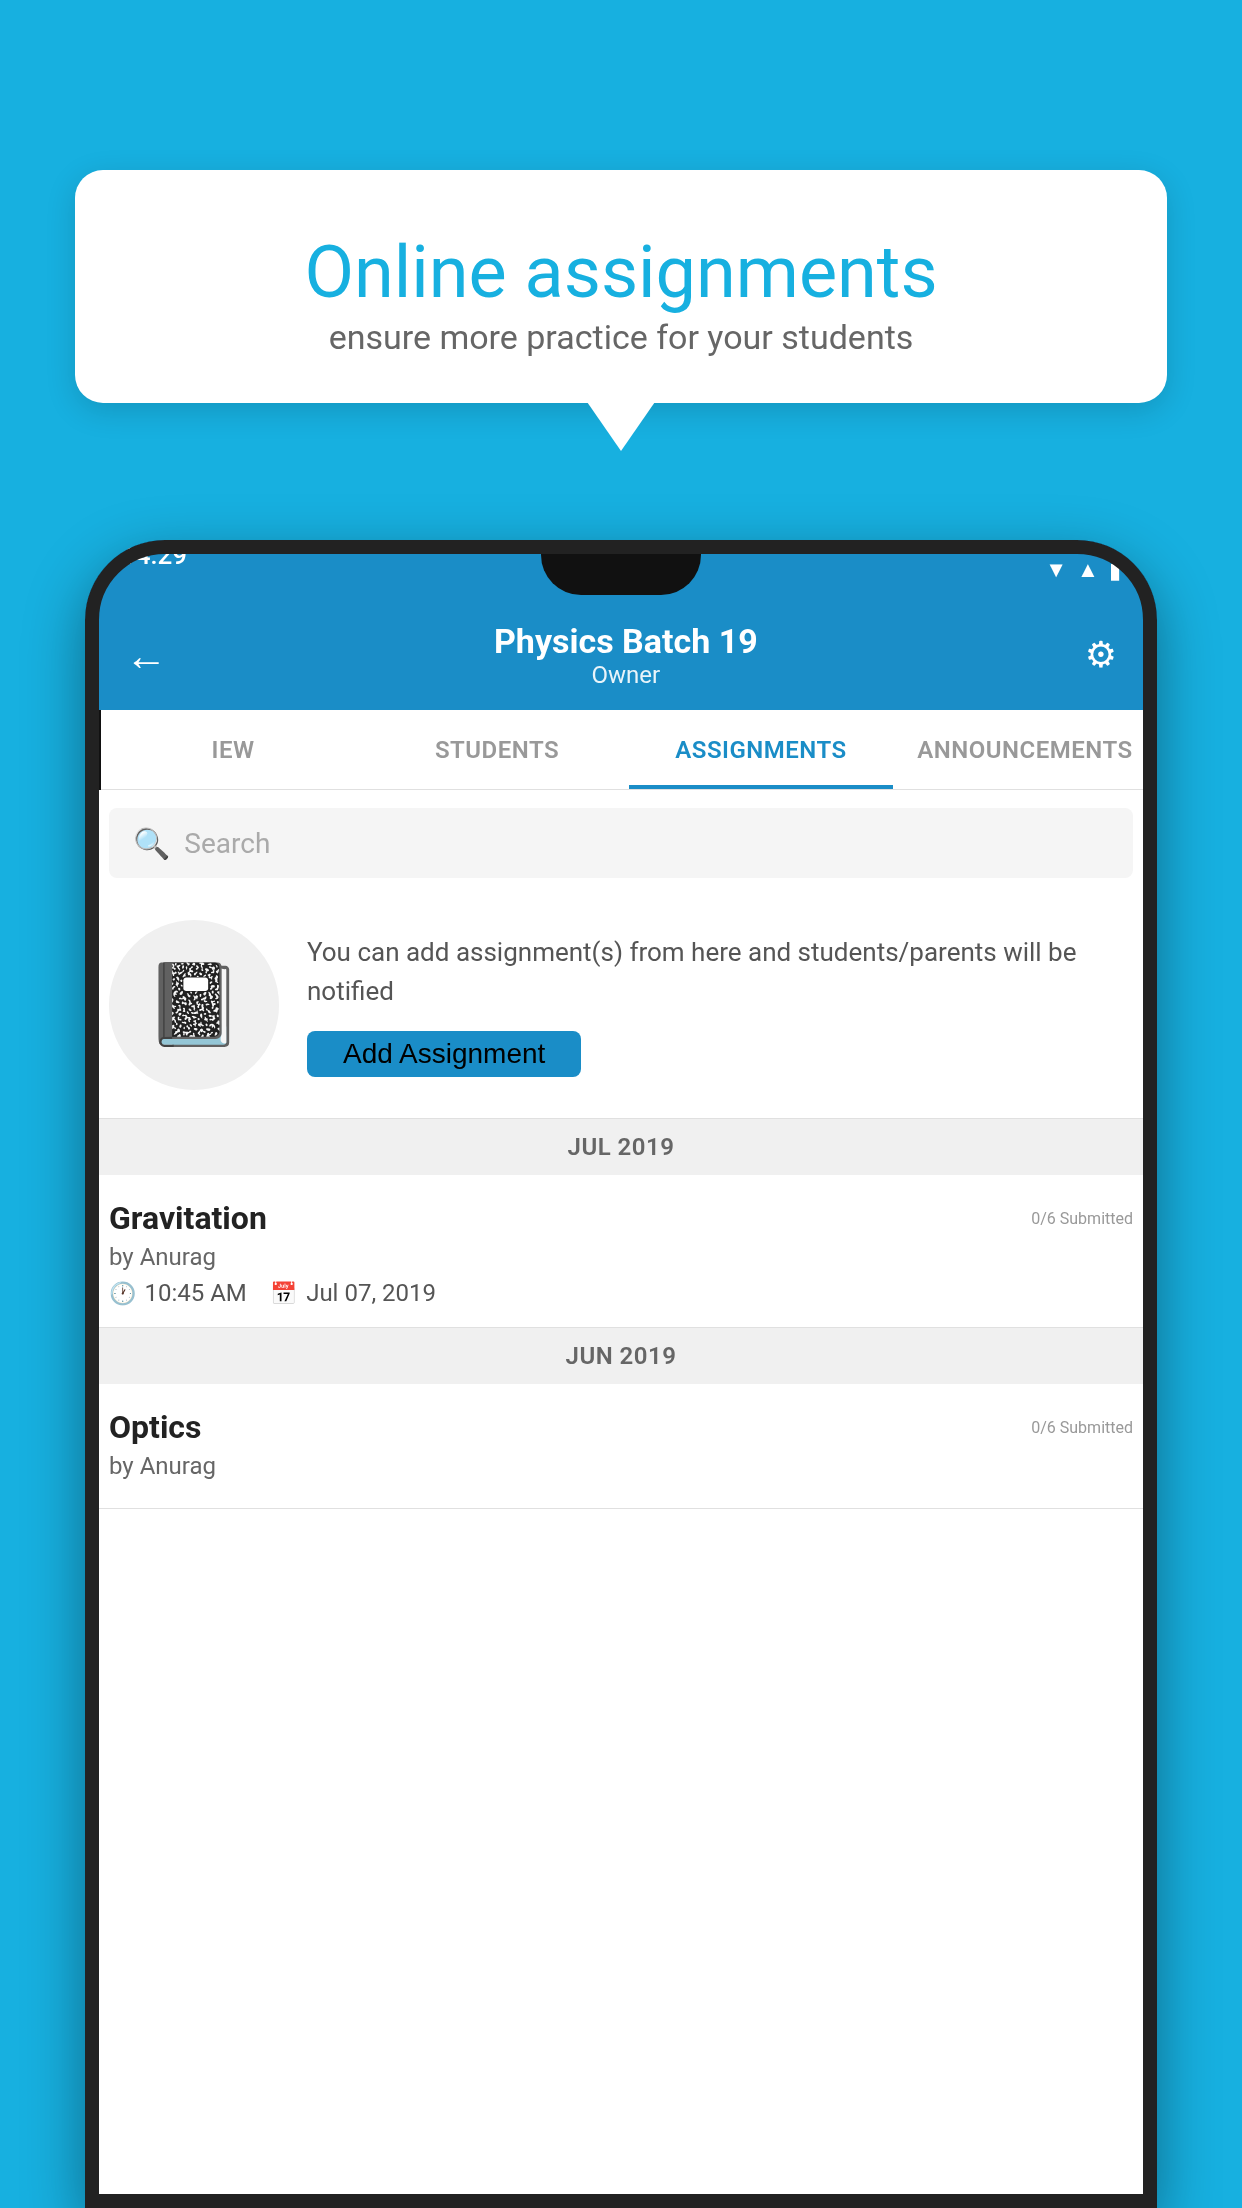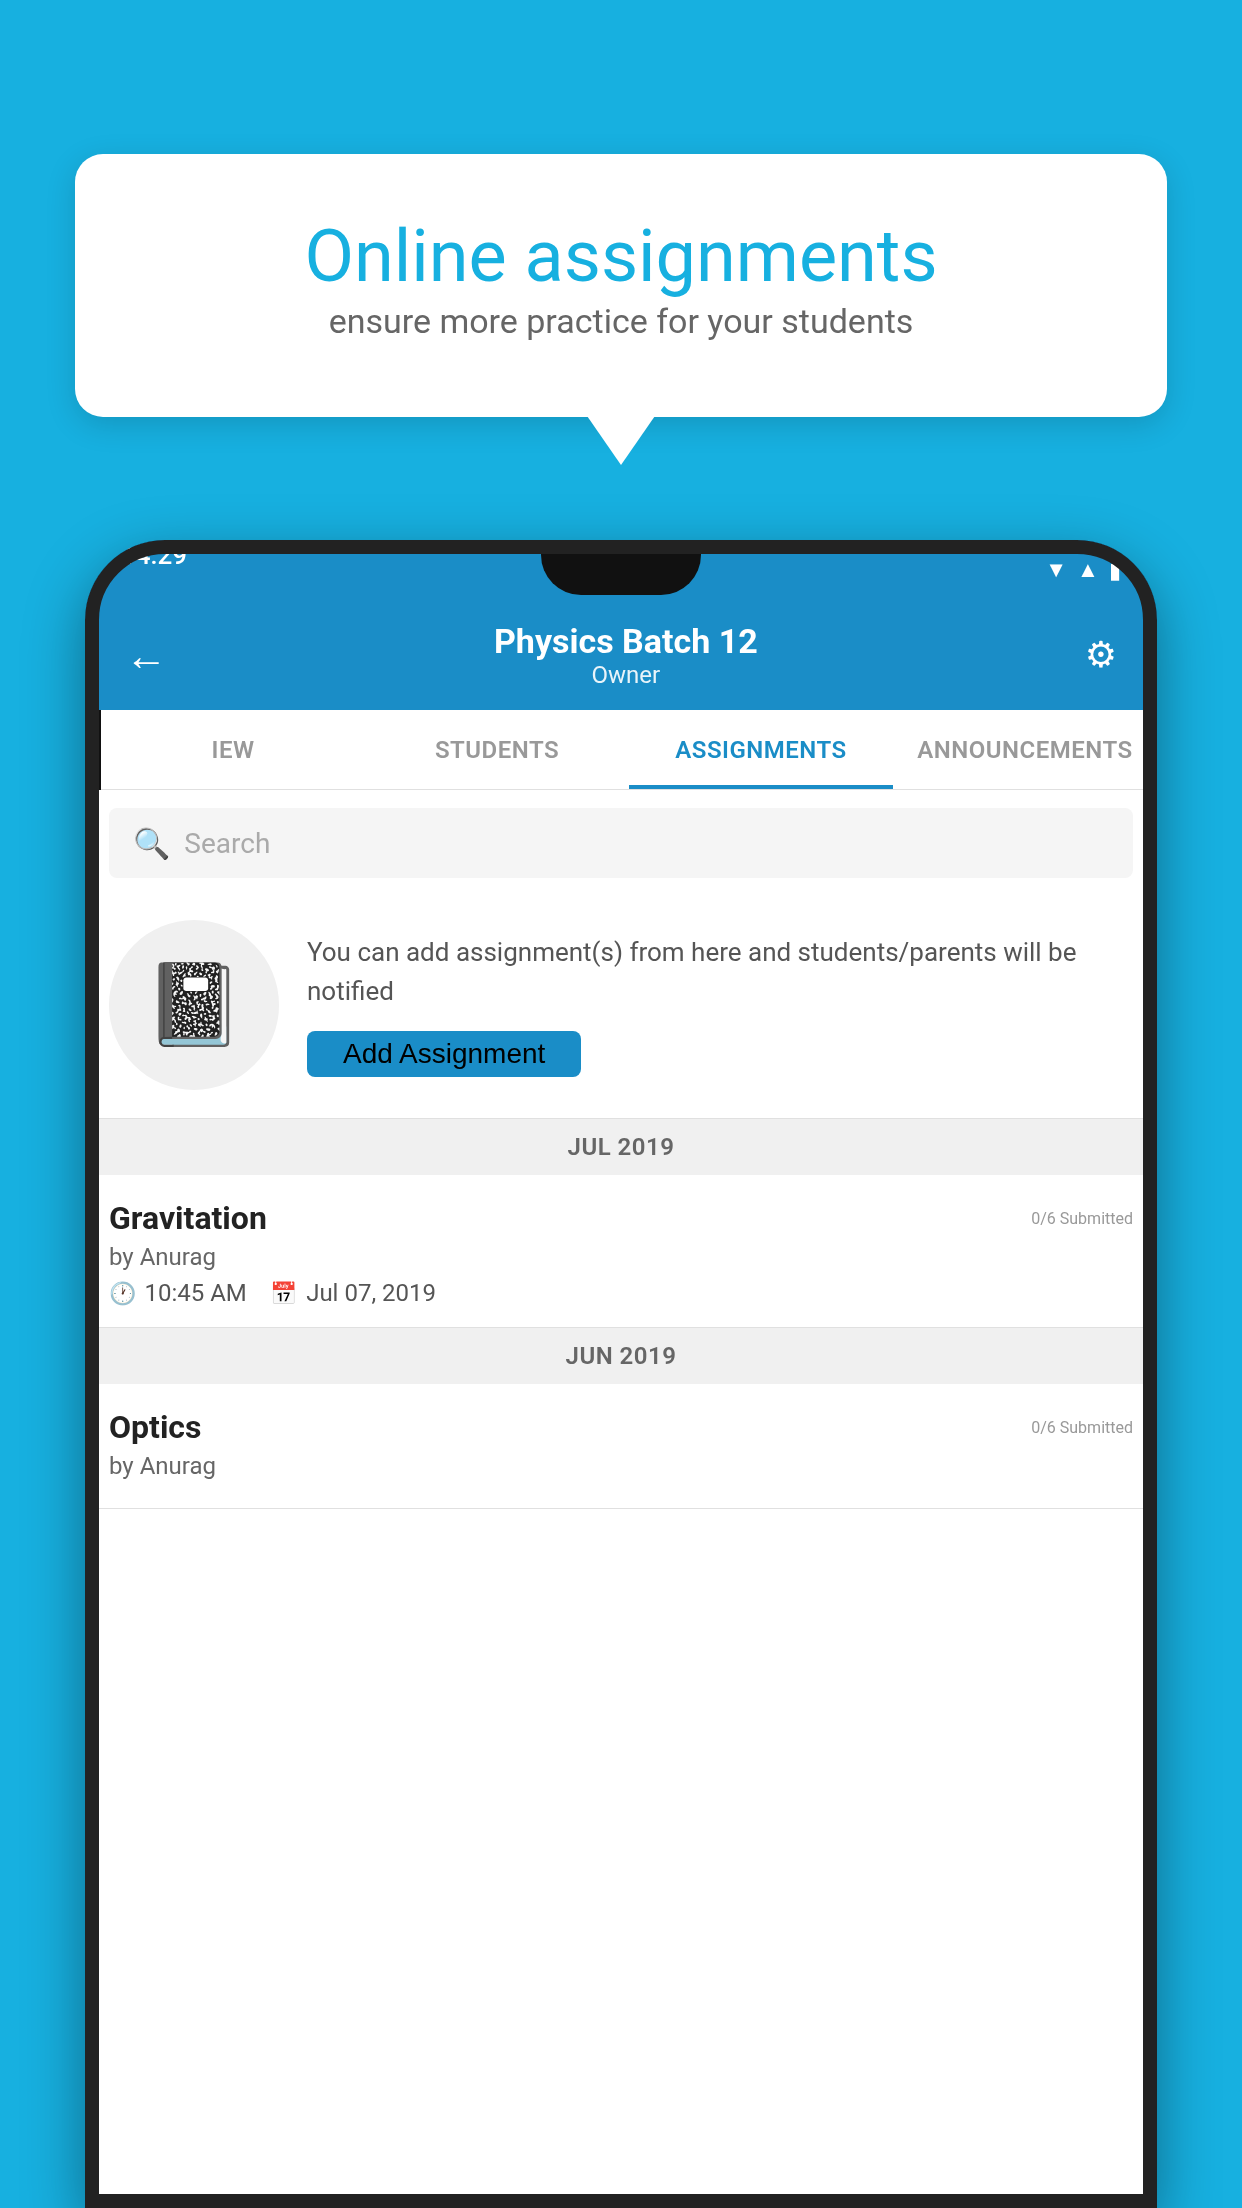--- a/index.html
+++ b/index.html
@@ -8,26 +8,26 @@
       height: 2208px;
       background-color: #17b0e0;
       font-family: 'Roboto', Arial, sans-serif;
       overflow: hidden;
       position: relative;
     }
 
     
     .speech-bubble {
       position: absolute;
-      top: 154px;
+      top: 170px;
       left: 75px;
       right: 75px;
       background: white;
       border-radius: 28px;
-      padding: 60px 70px 76px;
+      padding: 60px 70px 46px;
       box-shadow: 0 8px 30px rgba(0,0,0,0.15);
     }
     .speech-bubble::after {
       content: '';
       position: absolute;
       bottom: -48px;
       left: 50%;
       transform: translateX(-50%);
       width: 0;
       height: 0;
@@ -345,21 +345,21 @@
     <div class="status-icons">
       <span>▼</span>
       <span>▲</span>
       <span>▮</span>
     </div>
   </div>
 
   <div class="app-bar">
     <span class="back-btn">←</span>
     <div class="app-bar-title-wrap">
-      <div class="app-bar-title">Physics Batch 12</div>
+      <div class="app-bar-title">Physics Batch 19</div>
       <div class="app-bar-subtitle">Owner</div>
     </div>
     <span class="gear-btn">⚙</span>
   </div>
 
   <div class="tabs-bar">
     <div class="tab-item">IEW</div>
     <div class="tab-item">STUDENTS</div>
     <div class="tab-item active">ASSIGNMENTS</div>
     <div class="tab-item">ANNOUNCEMENTS</div>

